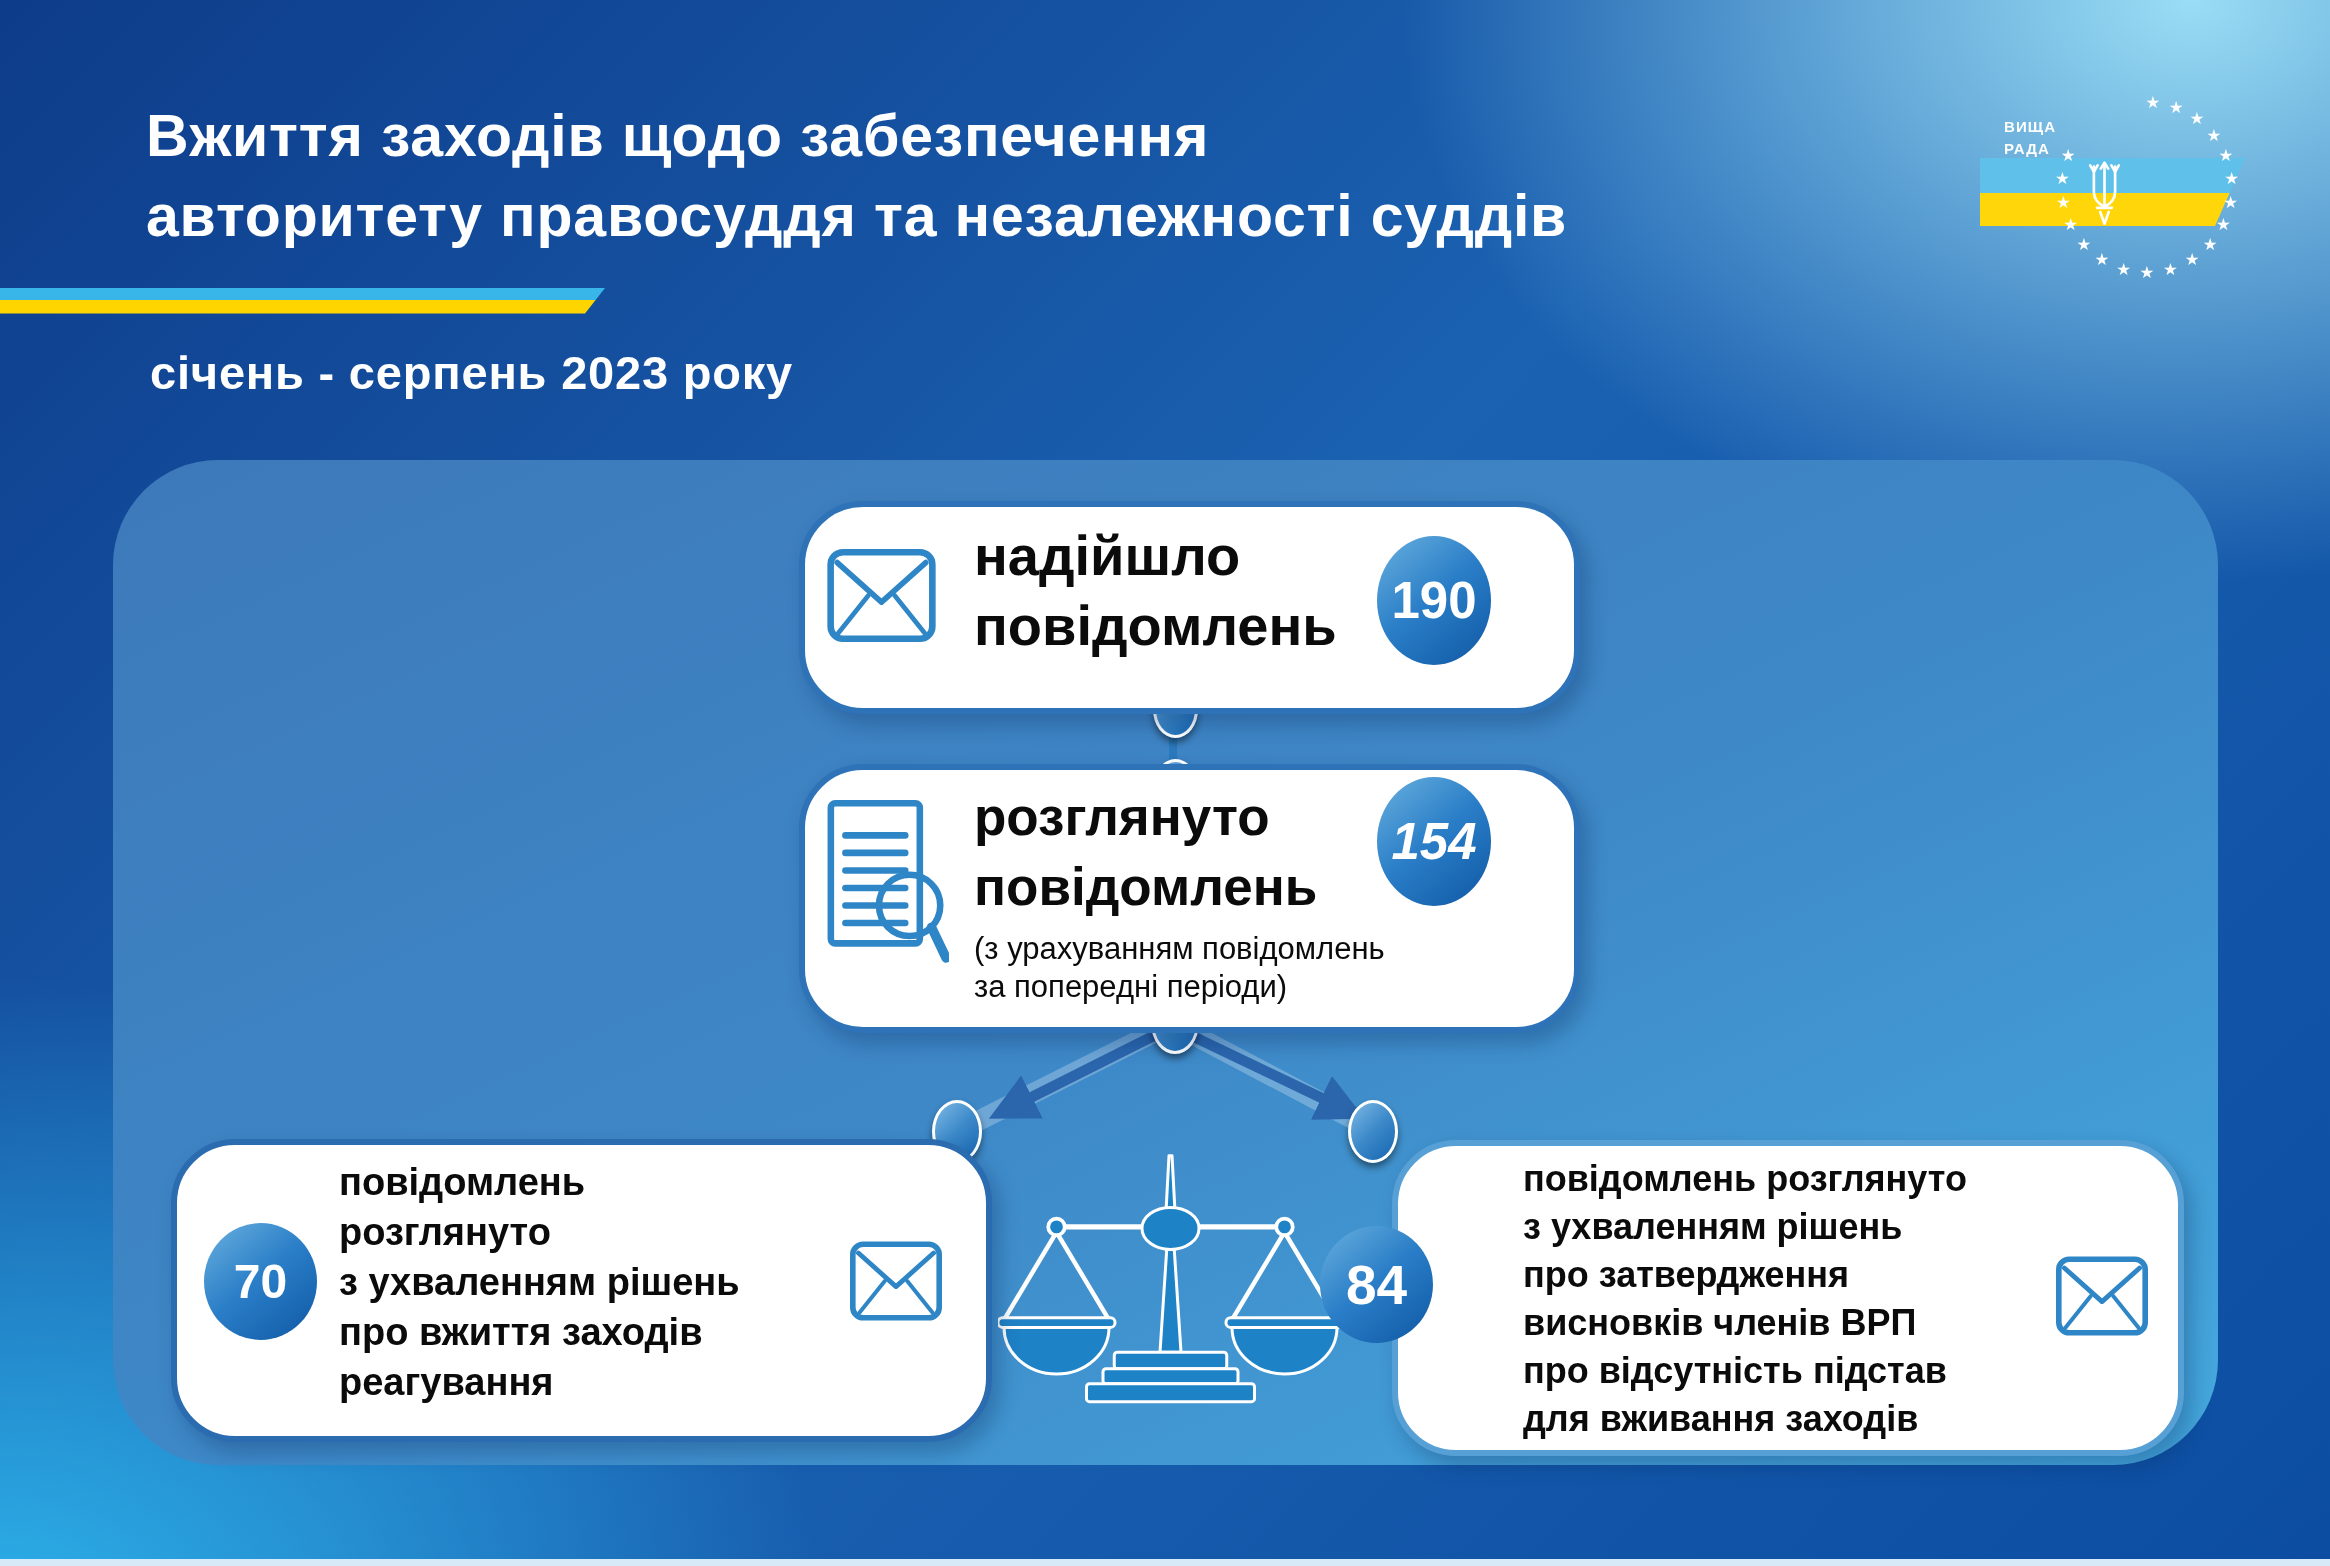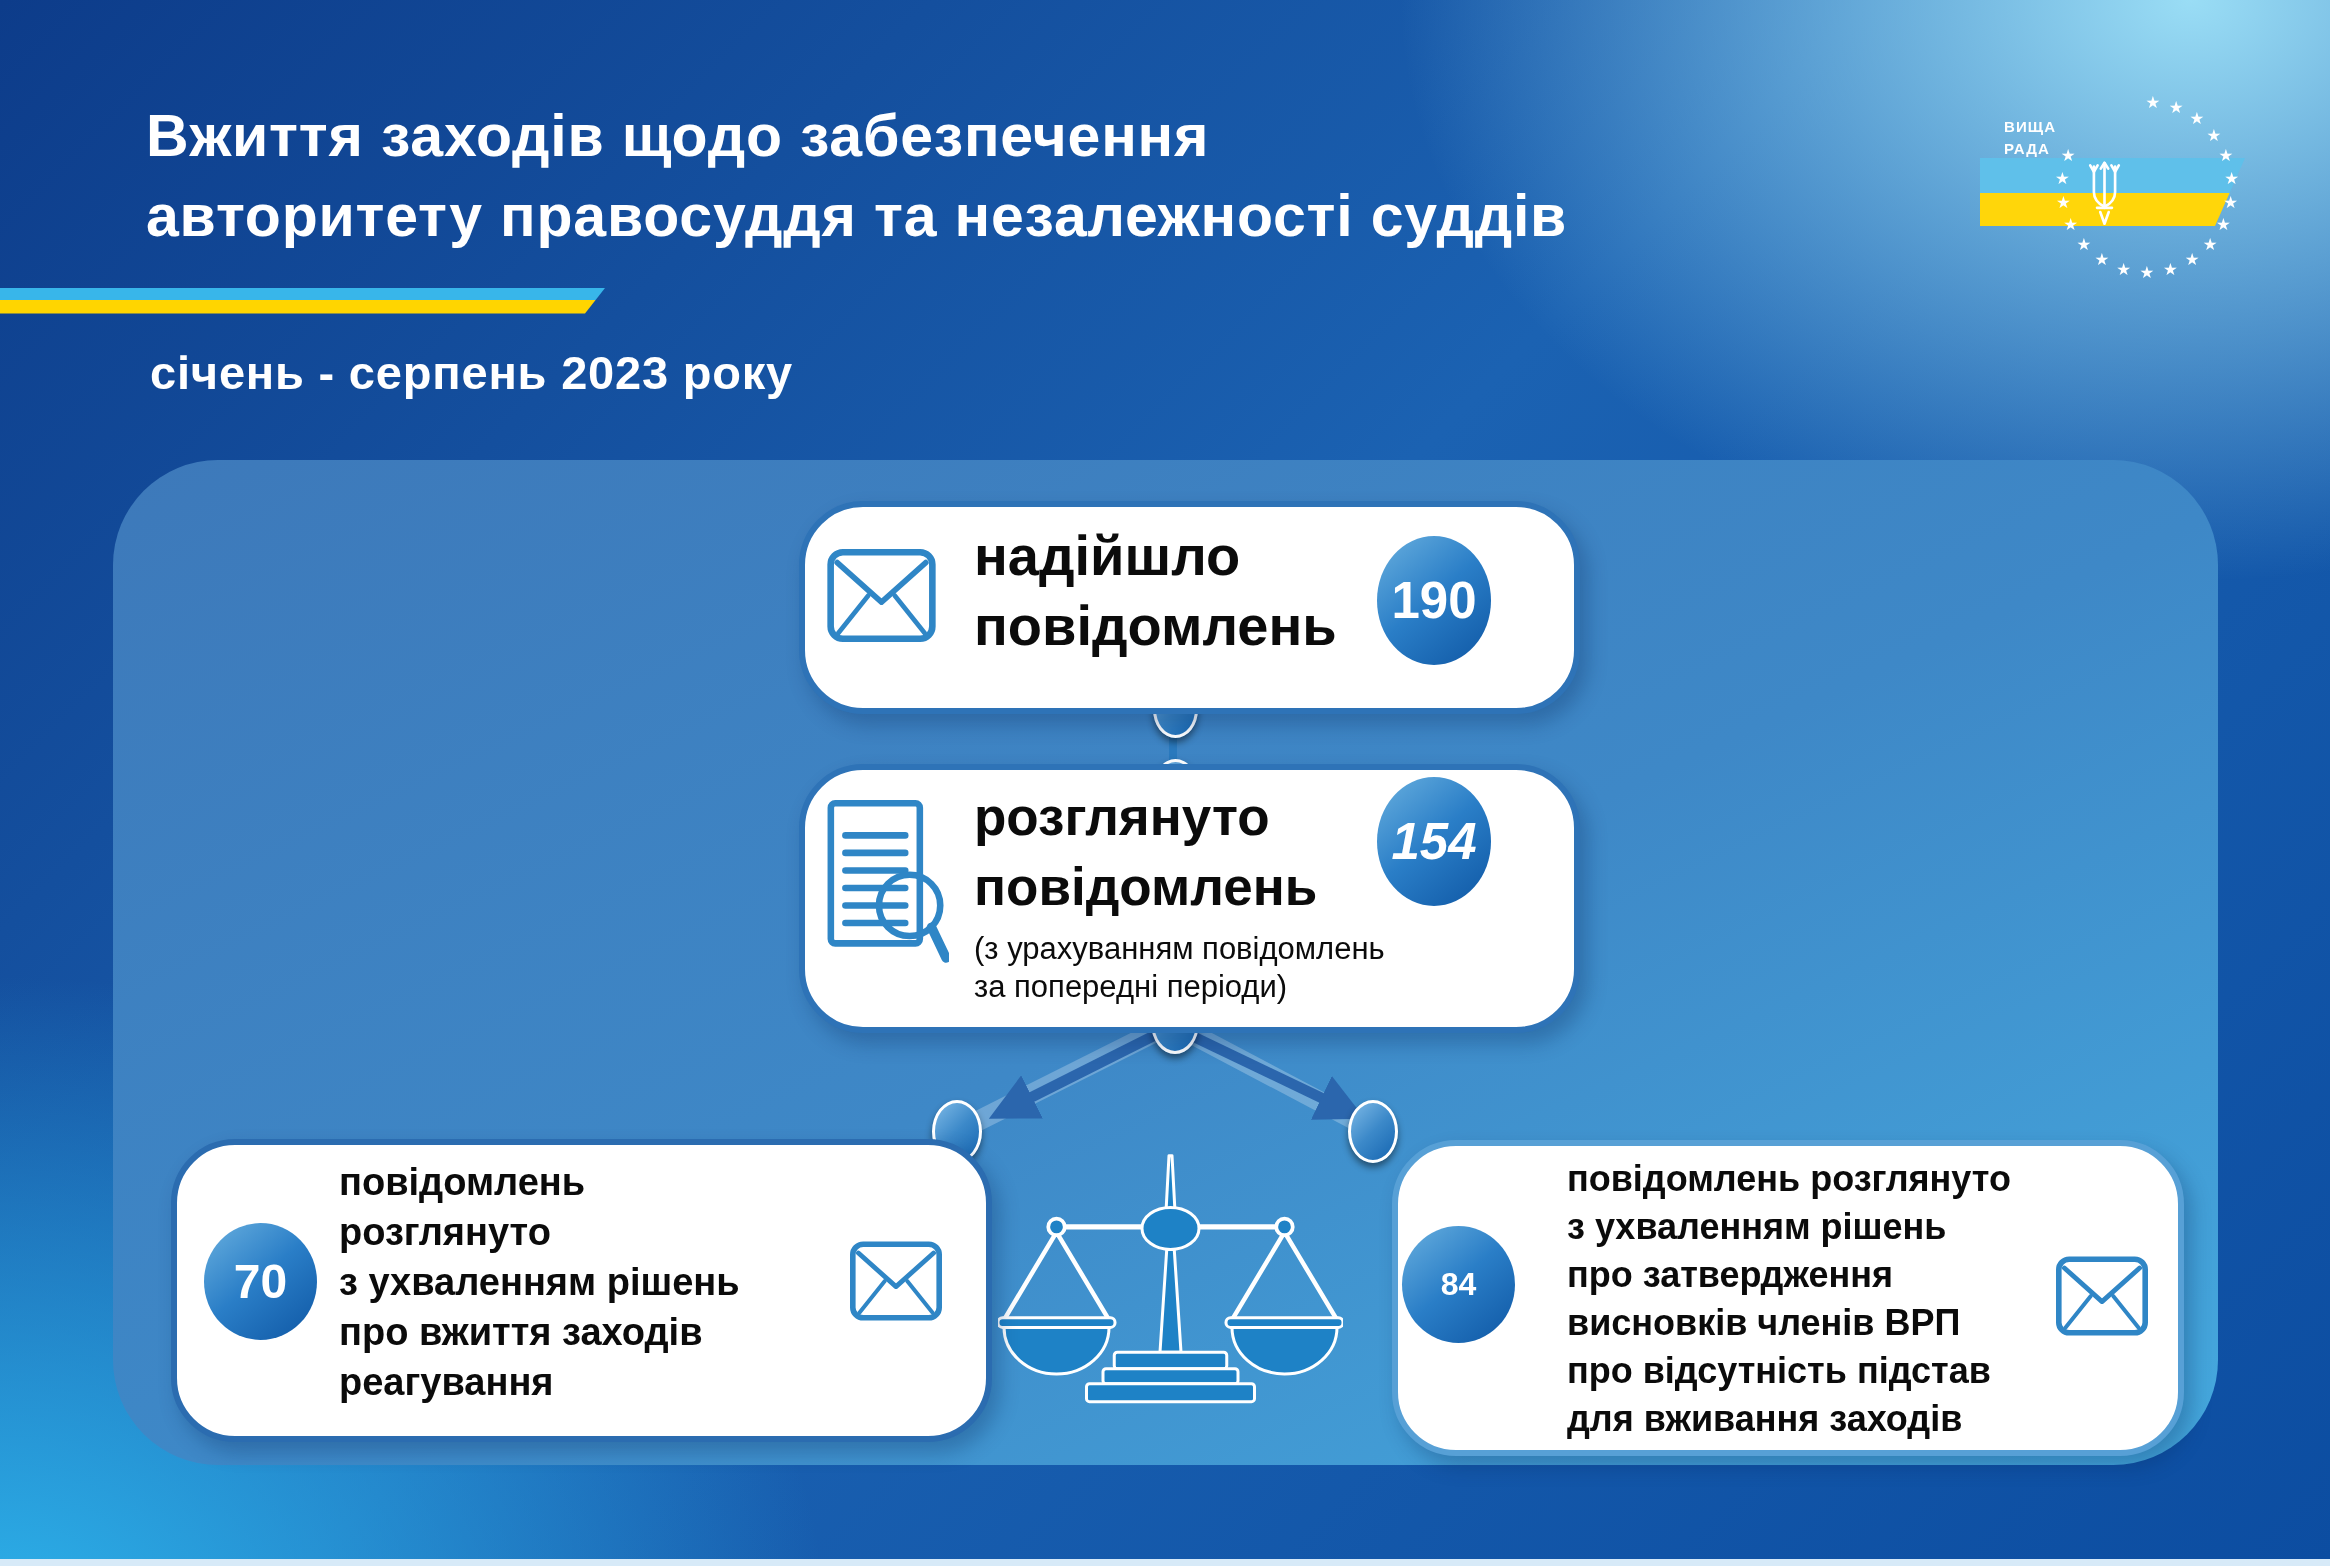--- a/index.html
+++ b/index.html
@@ -40,29 +40,29 @@
   #card-received{left:799px;top:501px;width:769px;height:201px;}
   #card-reviewed{left:799px;top:764px;width:769px;height:257px;}
   #card-left{left:171px;top:1139px;width:809px;height:291px;border:6.8px solid #2b6cb0;}
   #card-right{left:1392px;top:1140px;width:780px;height:304px;border:6.8px solid #57a0d6;}
 
   .cardtext{color:#0b0b0b;font-weight:bold;}
   #received-label{left:974px;top:521px;font-size:56px;line-height:70px;}
   #reviewed-label{left:974px;top:782px;font-size:53px;line-height:70px;}
   #reviewed-note{left:974px;top:930px;font-size:31px;line-height:38px;font-weight:normal;color:#0b0b0b;}
   #left-label{left:339px;top:1157px;font-size:38px;line-height:50px;}
-  #right-label{left:1523px;top:1155px;font-size:36px;line-height:48px;margin-left:44px;}
+  #right-label{left:1523px;top:1155px;font-size:36px;line-height:48px;}
 
   
   .bubble{border-radius:50%;color:#ffffff;font-weight:bold;display:flex;align-items:center;justify-content:center;
     background:linear-gradient(140deg,#69b0df 0%,#2a7ec7 48%,#0f57a4 100%);}
   #bubble-110{left:1377px;top:536px;width:114px;height:129px;font-size:51px;}
   #bubble-154{left:1377px;top:777px;width:114px;height:129px;font-size:51px;font-style:italic;}
   #bubble-70{left:204px;top:1223px;width:113px;height:117px;font-size:48px;text-align:center;}
-  #bubble-84{left:1402px;top:1226px;width:113px;height:117px;font-size:32px;}
+  #bubble-84{left:1320px;top:1226px;width:113px;height:117px;font-size:55px;}
 
   
   .conn{border-radius:50%;border:3.8px solid #ffffff;box-shadow:0 4.5px 7.5px rgba(0,0,0,.45);
     background:linear-gradient(135deg,#7db9e6 0%,#3c89c9 50%,#1565b0 100%);}
   #conn-a{left:1153px;top:681px;width:39px;height:51px;}
   #conn-b{left:1153px;top:759px;width:39px;height:51px;}
   #conn-c{left:1151px;top:992px;width:42px;height:56px;}
   #conn-left{left:932px;top:1100px;width:44px;height:57px;}
   #conn-right{left:1348px;top:1100px;width:44px;height:57px;}
   #conn-line{left:1169px;top:698px;width:7.5px;height:92px;background:#2a79bd;}

